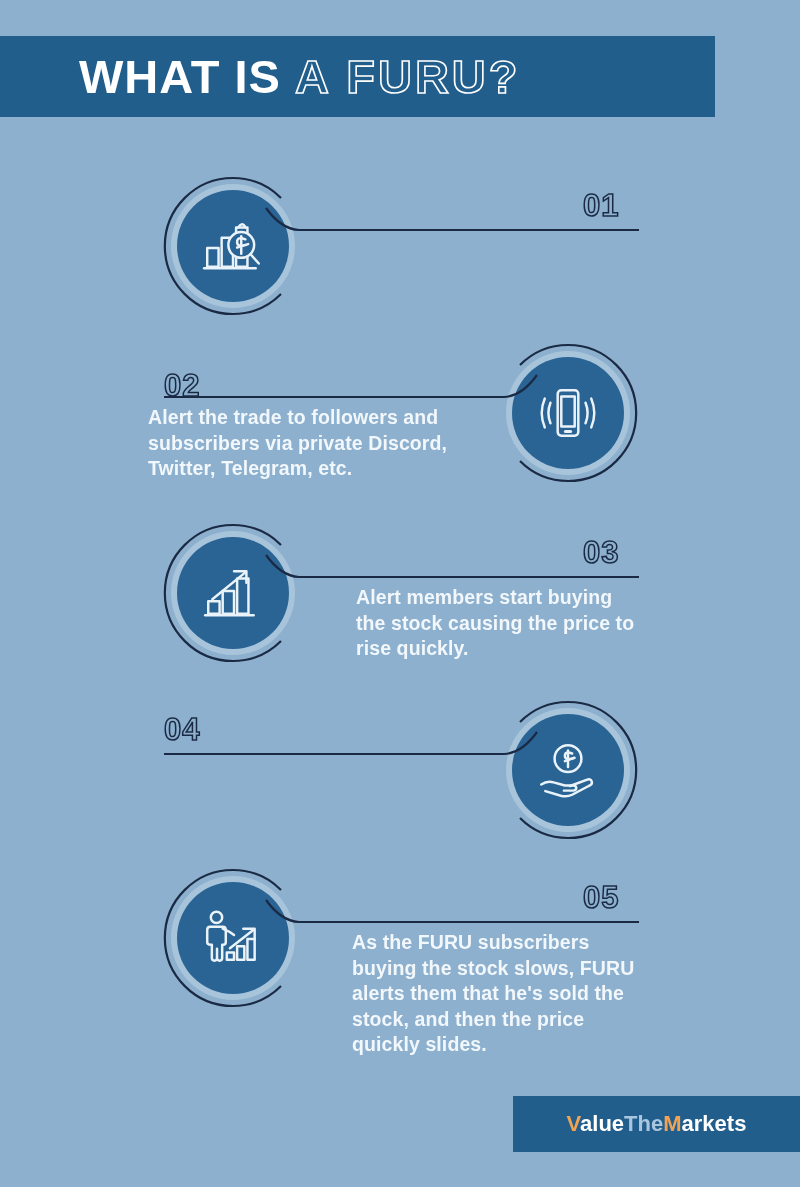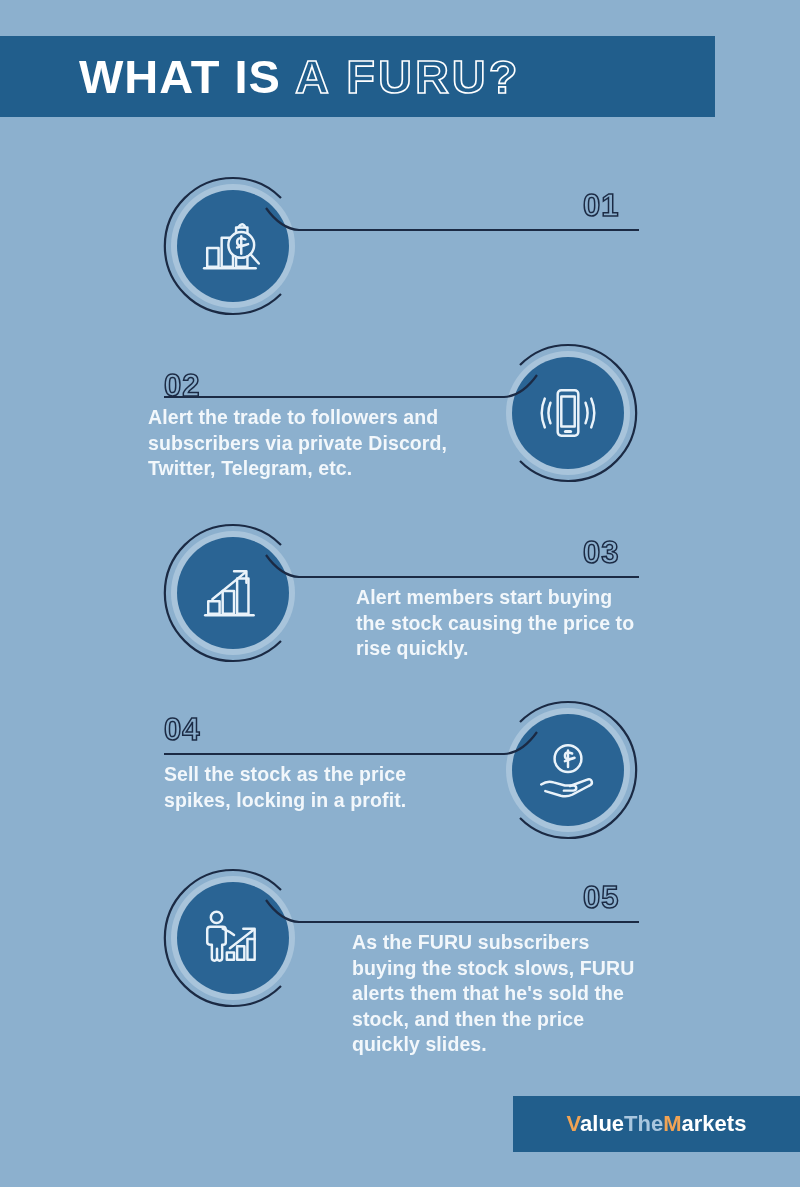--- a/index.html
+++ b/index.html
@@ -185,21 +185,20 @@
           <path d="M6 46 q6 -4 12 -2 l11 3 h8 q3 0 3 2.5 t-3 2.5 h-9"></path>
           <path d="M34 47.5 l16 -6 q4 -1.5 5 1.5 t-3 4.5 L36 56 q-5 2.5 -11 1 L10 52.5"></path>
         </g>
       </svg>
     </div>
   </div>
   <div class="num" style="left:164px;top:14px;">04</div>
   <svg class="connector" style="left:163px;top:30px;width:375px;height:30px;" viewBox="0 0 375 30" preserveAspectRatio="none">
     <path d="M374 2 Q359 23 341 24 L1 24" fill="none" stroke="#1B2A44" stroke-width="2.2"></path>
   </svg>
-  <div class="body-text" style="left:164px;top:62px;width:270px;">Sell the stock as the price spikes, locking in a profit.</div>
 </div>
 
 <div class="step" style="top:868px;height:190px;">
   <div class="circle-wrap" style="left:163px;top:0;">
     <svg class="circle-outer-arc" viewBox="0 0 140 140">
       <path d="M 118 22 A 68 68 0 1 0 118 118" fill="none" stroke="#1B2A44" stroke-width="2.2"></path>
     </svg>
     <div class="circle-ring"></div>
     <div class="circle-fill">
       <svg class="icon-svg" viewBox="0 0 64 64">

